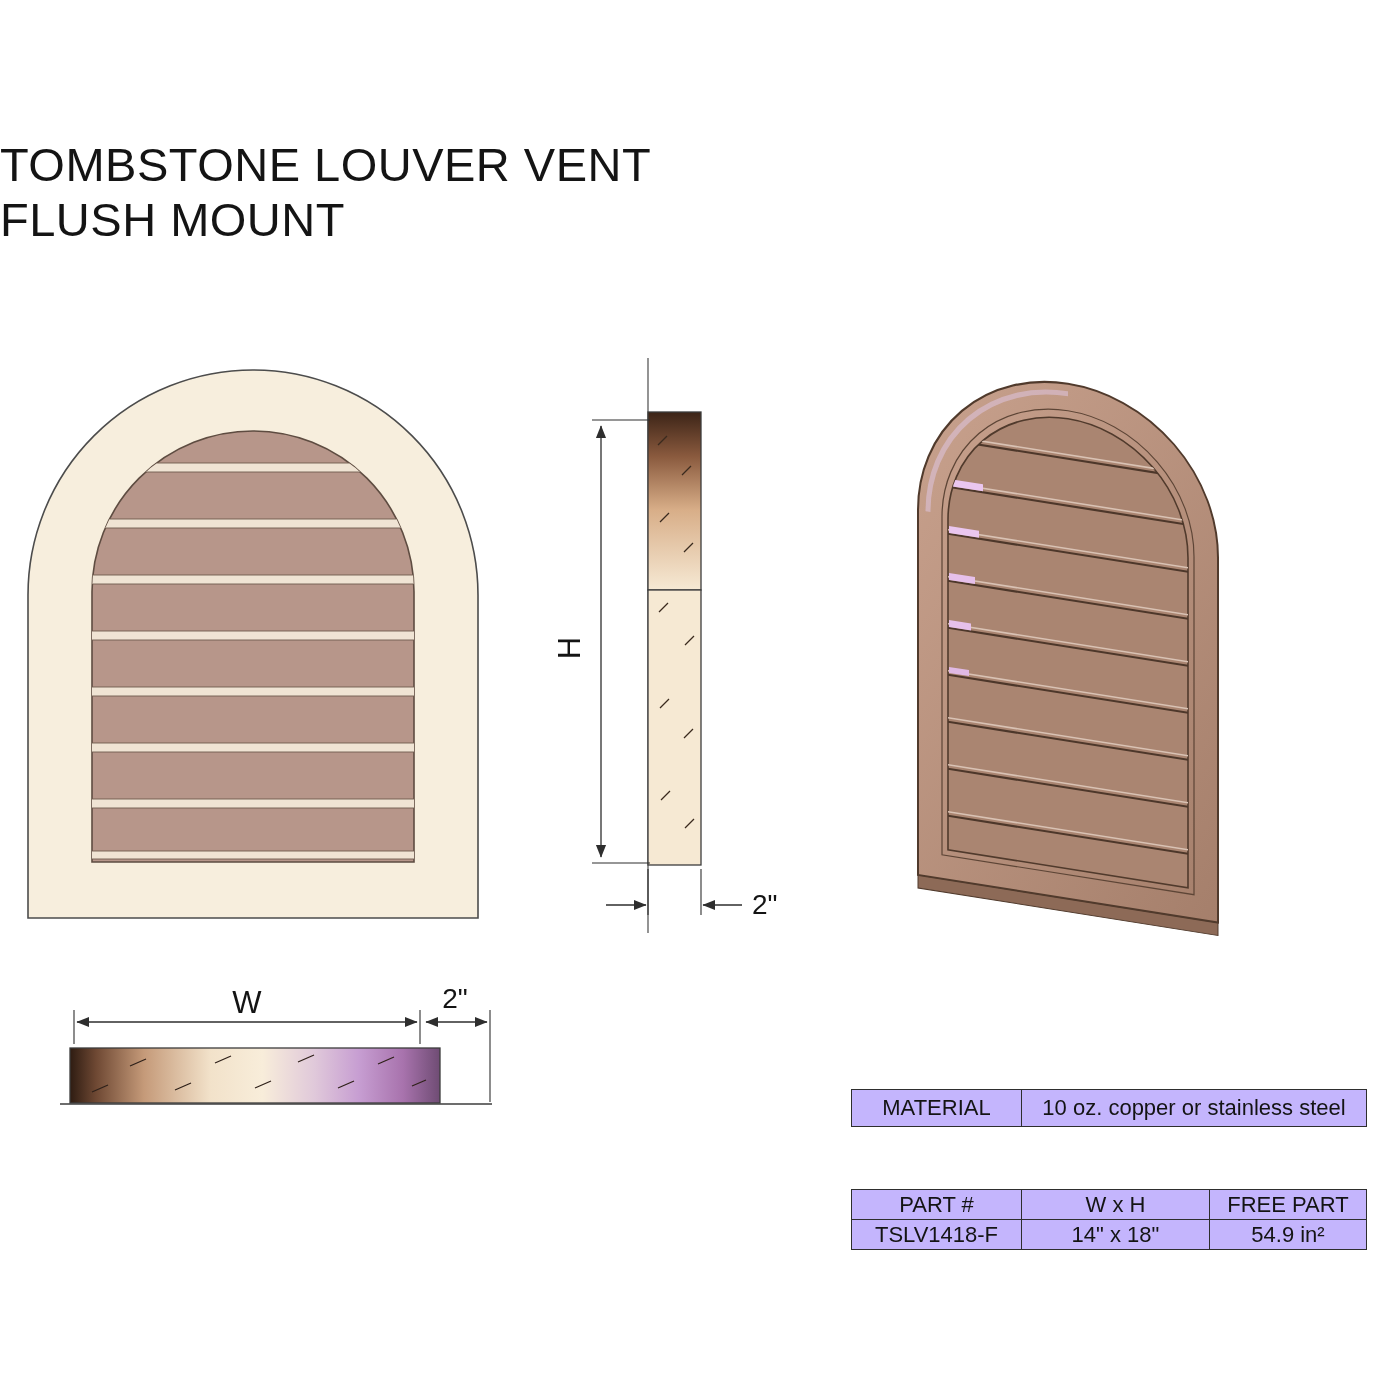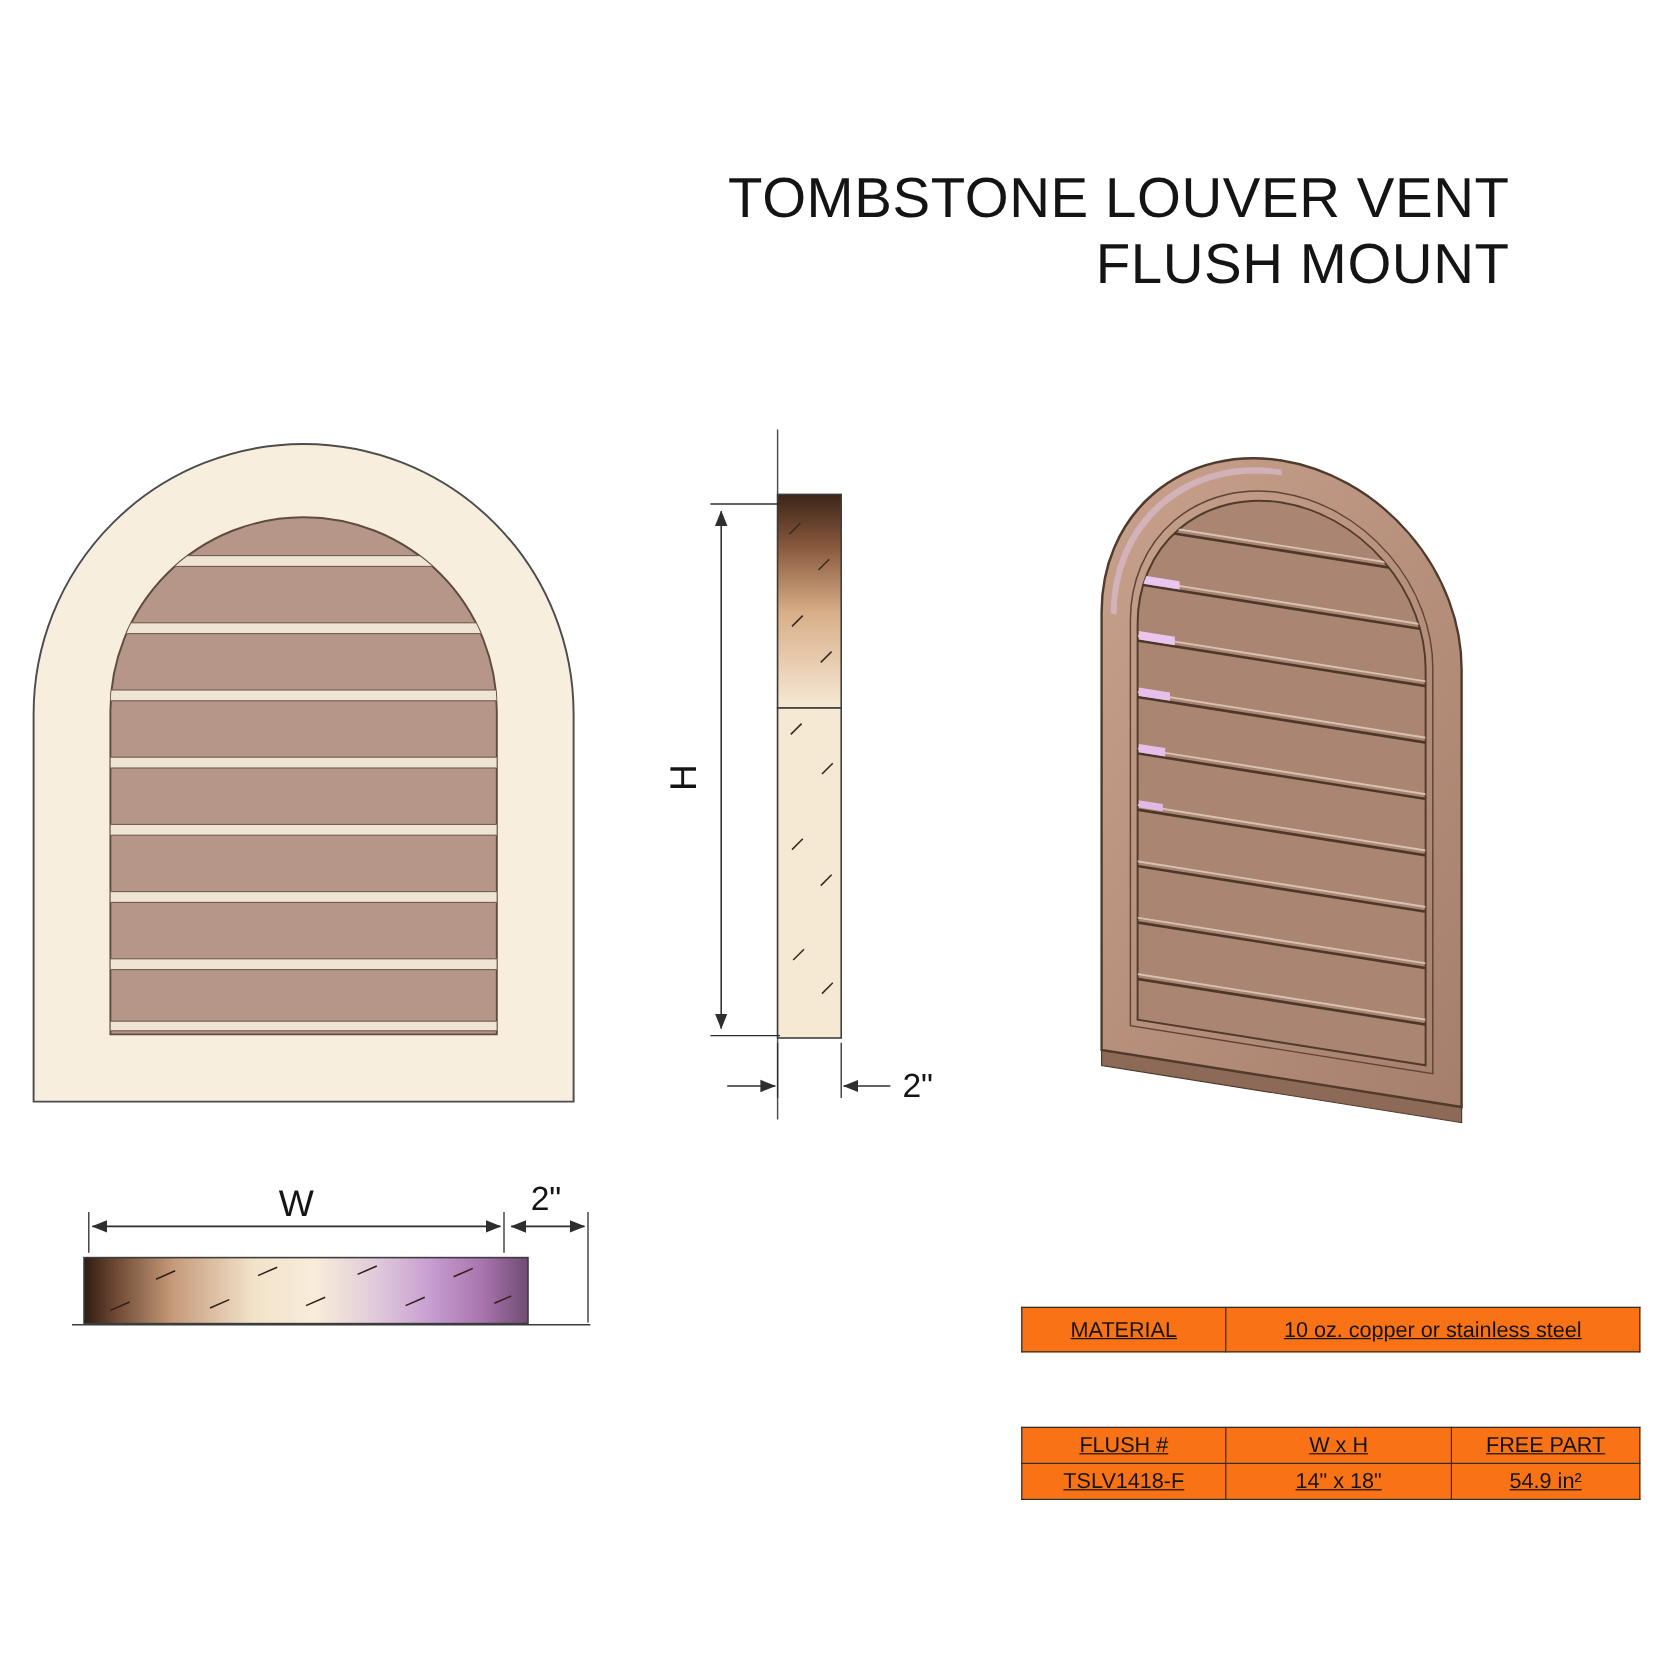--- a/index.html
+++ b/index.html
@@ -1,24 +1,24 @@
 <!DOCTYPE html>
 <html><head>
 <meta charset="utf-8">
 <style>
   html,body{margin:0;padding:0;background:#fff;}
   .canvas{position:relative;width:1400px;height:1400px;background:#ffffff;overflow:hidden;
           font-family:"Liberation Sans",sans-serif;}
-  .title{position:absolute;left:0;top:138px;width:1258px;text-align:right;
+  .title{position:absolute;left:0;top:138px;width:1258px;text-align:left;
          font-size:47px;line-height:1.16;color:#141414;letter-spacing:.5px;font-weight:400;}
   .title span{display:block;}
   svg text{font-family:"Liberation Sans",sans-serif;fill:#141414;}
   .drawing{position:absolute;left:0;top:0;}
   table.tbl{position:absolute;border-collapse:collapse;table-layout:fixed;
-            font-size:18px;color:#141414;background:#f97316;text-decoration:underline;}
+            font-size:22px;color:#141414;background:#c4b5fd;}
   table.tbl td{border:1.6px solid #2e2e2e;text-align:center;padding:0;overflow:hidden;white-space:nowrap;}
   table.mat{left:851px;top:1089px;width:515px;}
   table.mat td{height:36px;}
   table.specs{left:851px;top:1189px;width:515px;}
   table.specs td{height:29px;}
 </style>
 </head>
 <body>
 
 <div class="canvas">
@@ -176,21 +176,21 @@
     </table>
 
   <table class="tbl specs">
     <colgroup>
         <col style="width:170px">
         <col style="width:188px">
         <col style="width:157px">
       </colgroup>
     <tbody>
         <tr>
-      <td>FLUSH #</td>
+      <td>PART #</td>
       <td>W x H</td>
       <td>FREE PART</td>
     </tr>
     <tr>
       <td>TSLV1418-F</td>
       <td>14" x 18"</td>
       <td>54.9 in²</td>
     </tr>
   </tbody>
     </table>

